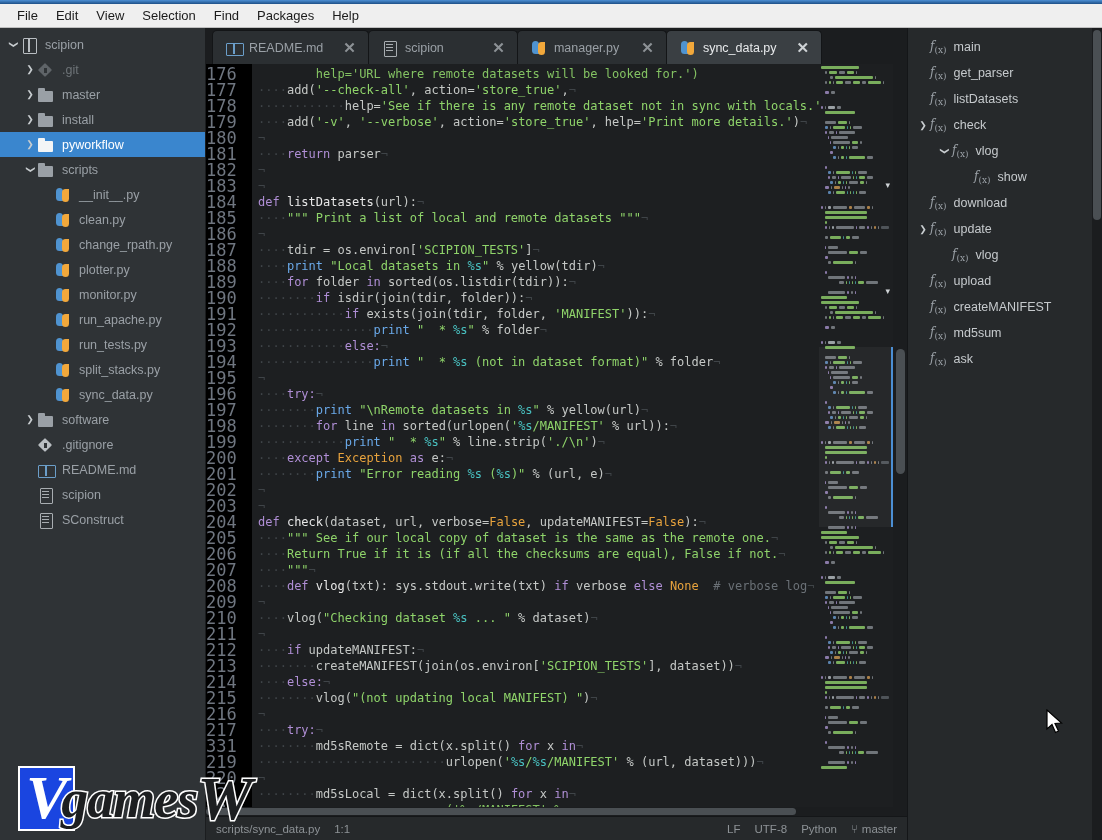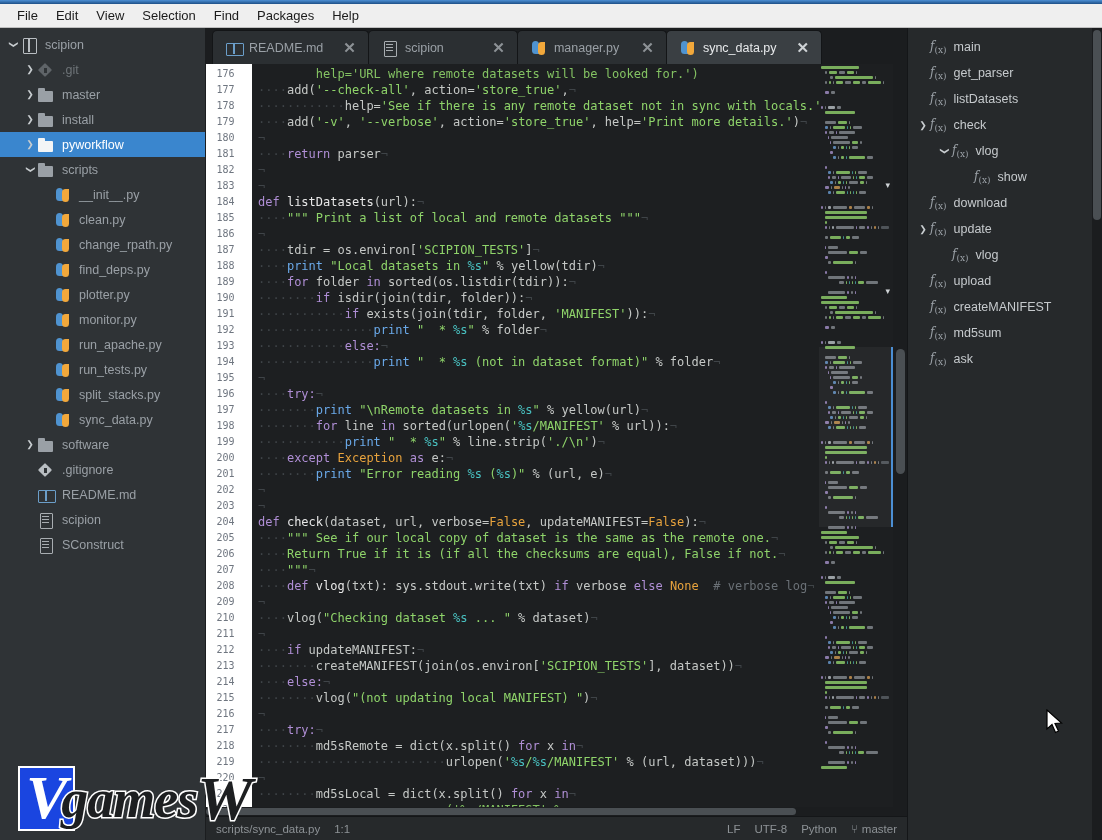--- a/index.html
+++ b/index.html
@@ -138,23 +138,23 @@
   .tab .tclose {
     font-size: 15px; color:#8d9296; line-height:1; font-weight:bold;
     margin-left:auto; padding: 0 2px; cursor: pointer;
   }
   .tab.active .tclose { color:#cfd3d6; }
   .tabico { width:17px; height:15px; position:relative; flex:0 0 17px; margin-right:7px; }
 
   
   .codewrap { flex:1 1 auto; display:flex; min-height:0; position:relative; background:#1d1f21; overflow:hidden; }
   .gutter {
-    flex: 0 0 46px; width:46px; background:#ffffff;
-    font-family:"DejaVu Sans Mono", monospace; font-size:10px;
-    color:#6f7680; text-align:center; padding: 0 7px 0 0; padding-top:2px;
+    flex: 0 0 46px; width:46px; background:#000000;
+    font-family:"DejaVu Sans Mono", monospace; font-size:17px;
+    color:#6f7680; text-align:left; padding: 0 7px 0 0; padding-top:2px;
     user-select:none;
   }
   .gutter .ln { height:16px; line-height:16px; }
   .code {
     flex:1 1 auto; min-width:0; overflow:hidden; position:relative;
     font-family:"DejaVu Sans Mono", monospace; font-size:12px;
     padding-top:2px; white-space:pre; color:#c5c8c6;
   }
   .code .cl { height:16px; line-height:16px; padding-left:6px; }
   .ws { color:#3f4448; }
@@ -313,25 +313,20 @@
         </div>
         <div class="trow" style="padding-left: 40px;">
           <span class="twist empty"></span>
           <span class="ico py"></span>
           <span class="tlabel">clean.py</span>
         </div>
         <div class="trow" style="padding-left: 40px;">
           <span class="twist empty"></span>
           <span class="ico py"></span>
           <span class="tlabel">change_rpath.py</span>
-        </div>
-        <div class="trow" style="padding-left: 40px;">
-          <span class="twist empty"></span>
-          <span class="ico py"></span>
-          <span class="tlabel">find_deps.py</span>
         </div>
         <div class="trow" style="padding-left: 40px;">
           <span class="twist empty"></span>
           <span class="ico py"></span>
           <span class="tlabel">plotter.py</span>
         </div>
         <div class="trow" style="padding-left: 40px;">
           <span class="twist empty"></span>
           <span class="ico py"></span>
           <span class="tlabel">monitor.py</span>
@@ -445,21 +440,21 @@
             <div class="ln">208</div>
             <div class="ln">209</div>
             <div class="ln">210</div>
             <div class="ln">211</div>
             <div class="ln">212</div>
             <div class="ln">213</div>
             <div class="ln">214</div>
             <div class="ln">215</div>
             <div class="ln">216</div>
             <div class="ln">217</div>
-            <div class="ln">218</div>
+            <div class="ln">331</div>
             <div class="ln">219</div>
             <div class="ln">220</div>
             <div class="ln">221</div>
             <div class="ln">222</div>
           </div>
         <div class="code" id="code"><div class="cl" style="opacity: 0.9;"><span class="str">        help='URL where remote datasets will be looked for.')</span></div><div class="cl"><span class="ws">····</span><span class="op">add(</span><span class="str">'--check-all'</span><span class="op">, action=</span><span class="str">'store_true'</span><span class="op">,</span><span class="eol">¬</span></div><div class="cl"><span class="ws">············</span><span class="op">help=</span><span class="str">'See if there is any remote dataset not in sync with locals.'</span><span class="op">)</span><span class="eol">¬</span></div><div class="cl"><span class="ws">····</span><span class="op">add(</span><span class="str">'-v'</span><span class="op">, </span><span class="str">'--verbose'</span><span class="op">, action=</span><span class="str">'store_true'</span><span class="op">, help=</span><span class="str">'Print more details.'</span><span class="op">)</span><span class="eol">¬</span></div><div class="cl"><span class="eol">¬</span></div><div class="cl"><span class="ws">····</span><span class="kw">return</span><span class="op"> parser</span><span class="eol">¬</span></div><div class="cl"><span class="eol">¬</span></div><div class="cl"><span class="eol">¬</span></div><div class="cl"><span class="kw">def</span><span class="op"> </span><span class="fn">listDatasets</span><span class="op">(url):</span><span class="eol">¬</span></div><div class="cl"><span class="ws">····</span><span class="str">""" Print a list of local and remote datasets """</span><span class="eol">¬</span></div><div class="cl"><span class="eol">¬</span></div><div class="cl"><span class="ws">····</span><span class="op">tdir = os.environ[</span><span class="str">'SCIPION_TESTS'</span><span class="op">]</span><span class="eol">¬</span></div><div class="cl"><span class="ws">····</span><span class="kw2">print</span><span class="op"> </span><span class="str">"Local datasets in </span><span class="fmt">%s</span><span class="str">"</span><span class="op"> % yellow(tdir)</span><span class="eol">¬</span></div><div class="cl"><span class="ws">····</span><span class="kw">for</span><span class="op"> folder </span><span class="kw">in</span><span class="op"> sorted(os.listdir(tdir)):</span><span class="eol">¬</span></div><div class="cl"><span class="ws">········</span><span class="kw">if</span><span class="op"> isdir(join(tdir, folder)):</span><span class="eol">¬</span></div><div class="cl"><span class="ws">············</span><span class="kw">if</span><span class="op"> exists(join(tdir, folder, </span><span class="str">'MANIFEST'</span><span class="op">)):</span><span class="eol">¬</span></div><div class="cl"><span class="ws">················</span><span class="kw2">print</span><span class="op"> </span><span class="str">"  * </span><span class="fmt">%s</span><span class="str">"</span><span class="op"> % folder</span><span class="eol">¬</span></div><div class="cl"><span class="ws">············</span><span class="kw">else:</span><span class="eol">¬</span></div><div class="cl"><span class="ws">················</span><span class="kw2">print</span><span class="op"> </span><span class="str">"  * </span><span class="fmt">%s</span><span class="str"> (not in dataset format)"</span><span class="op"> % folder</span><span class="eol">¬</span></div><div class="cl"><span class="eol">¬</span></div><div class="cl"><span class="ws">····</span><span class="kw">try:</span><span class="eol">¬</span></div><div class="cl"><span class="ws">········</span><span class="kw2">print</span><span class="op"> </span><span class="str">"\nRemote datasets in </span><span class="fmt">%s</span><span class="str">"</span><span class="op"> % yellow(url)</span><span class="eol">¬</span></div><div class="cl"><span class="ws">········</span><span class="kw">for</span><span class="op"> line </span><span class="kw">in</span><span class="op"> sorted(urlopen(</span><span class="str">'</span><span class="fmt">%s</span><span class="str">/MANIFEST'</span><span class="op"> % url)):</span><span class="eol">¬</span></div><div class="cl"><span class="ws">············</span><span class="kw2">print</span><span class="op"> </span><span class="str">"  * </span><span class="fmt">%s</span><span class="str">"</span><span class="op"> % line.strip(</span><span class="str">'./\n'</span><span class="op">)</span><span class="eol">¬</span></div><div class="cl"><span class="ws">····</span><span class="kw">except</span><span class="op"> </span><span class="num">Exception</span><span class="op"> </span><span class="kw">as</span><span class="op"> e:</span><span class="eol">¬</span></div><div class="cl"><span class="ws">········</span><span class="kw2">print</span><span class="op"> </span><span class="str">"Error reading </span><span class="fmt">%s</span><span class="str"> (</span><span class="fmt">%s</span><span class="str">)"</span><span class="op"> % (url, e)</span><span class="eol">¬</span></div><div class="cl"><span class="eol">¬</span></div><div class="cl"><span class="eol">¬</span></div><div class="cl"><span class="kw">def</span><span class="op"> </span><span class="fn">check</span><span class="op">(dataset, url, verbose=</span><span class="num">False</span><span class="op">, updateMANIFEST=</span><span class="num">False</span><span class="op">):</span><span class="eol">¬</span></div><div class="cl"><span class="ws">····</span><span class="str">""" See if our local copy of dataset is the same as the remote one.</span><span class="eol">¬</span></div><div class="cl"><span class="ws">····</span><span class="str">Return True if it is (if all the checksums are equal), False if not.</span><span class="eol">¬</span></div><div class="cl"><span class="ws">····</span><span class="str">"""</span><span class="eol">¬</span></div><div class="cl"><span class="ws">····</span><span class="kw">def</span><span class="op"> </span><span class="fn">vlog</span><span class="op">(txt): sys.stdout.write(txt) </span><span class="kw">if</span><span class="op"> verbose </span><span class="kw">else</span><span class="op"> </span><span class="num">None</span><span class="op">  </span><span class="cm"># verbose log</span><span class="eol">¬</span></div><div class="cl"><span class="eol">¬</span></div><div class="cl"><span class="ws">····</span><span class="op">vlog(</span><span class="str">"Checking dataset </span><span class="fmt">%s</span><span class="str"> ... "</span><span class="op"> % dataset)</span><span class="eol">¬</span></div><div class="cl"><span class="eol">¬</span></div><div class="cl"><span class="ws">····</span><span class="kw">if</span><span class="op"> updateMANIFEST:</span><span class="eol">¬</span></div><div class="cl"><span class="ws">········</span><span class="op">createMANIFEST(join(os.environ[</span><span class="str">'SCIPION_TESTS'</span><span class="op">], dataset))</span><span class="eol">¬</span></div><div class="cl"><span class="ws">····</span><span class="kw">else:</span><span class="eol">¬</span></div><div class="cl"><span class="ws">········</span><span class="op">vlog(</span><span class="str">"(not updating local MANIFEST) "</span><span class="op">)</span><span class="eol">¬</span></div><div class="cl"><span class="eol">¬</span></div><div class="cl"><span class="ws">····</span><span class="kw">try:</span><span class="eol">¬</span></div><div class="cl"><span class="ws">········</span><span class="op">md5sRemote = dict(x.split() </span><span class="kw">for</span><span class="op"> x </span><span class="kw">in</span><span class="eol">¬</span></div><div class="cl"><span class="ws">··························</span><span class="op">urlopen(</span><span class="str">'</span><span class="fmt">%s</span><span class="str">/</span><span class="fmt">%s</span><span class="str">/MANIFEST'</span><span class="op"> % (url, dataset)))</span><span class="eol">¬</span></div><div class="cl"><span class="eol">¬</span></div><div class="cl"><span class="ws">········</span><span class="op">md5sLocal = dict(x.split() </span><span class="kw">for</span><span class="op"> x </span><span class="kw">in</span><span class="eol">¬</span></div><div class="cl" style="opacity: 0.9;"><span class="str">                      open('%s/MANIFEST' %</span></div></div>
         <div class="minimap" id="minimap">
           <div class="mmhl"></div>
           <div class="mmfold" style="top:116px">▾</div>
           <div class="mmfold" style="top:222px">▾</div>

